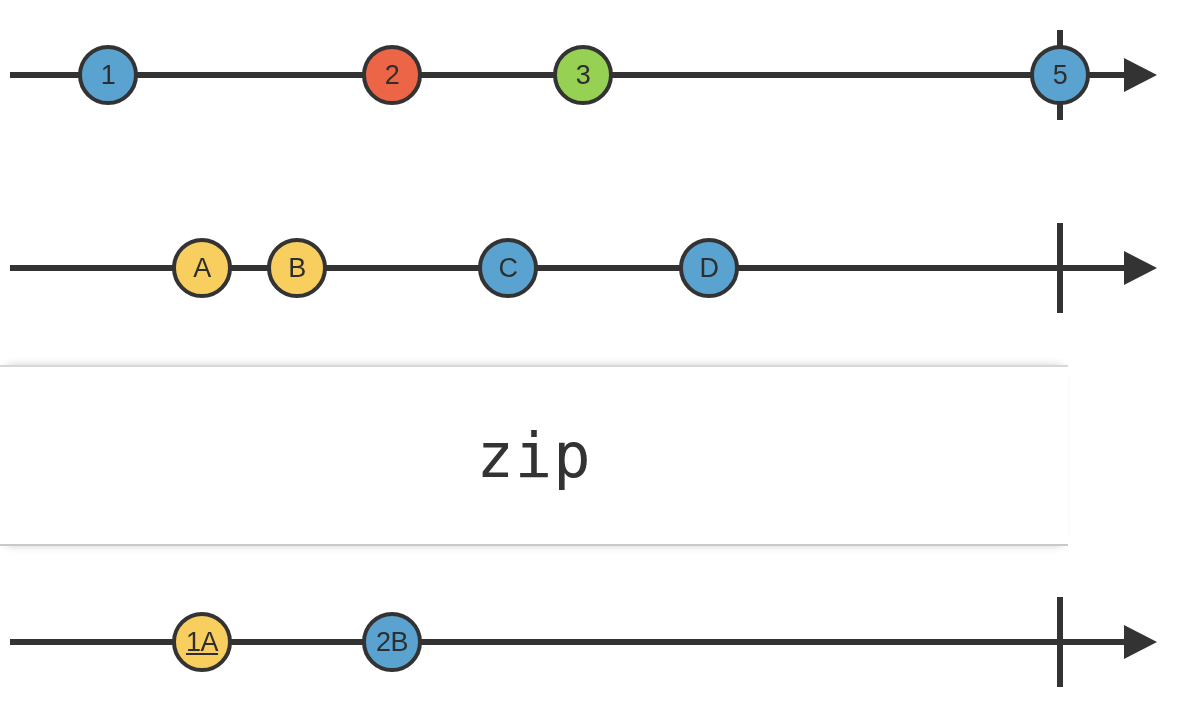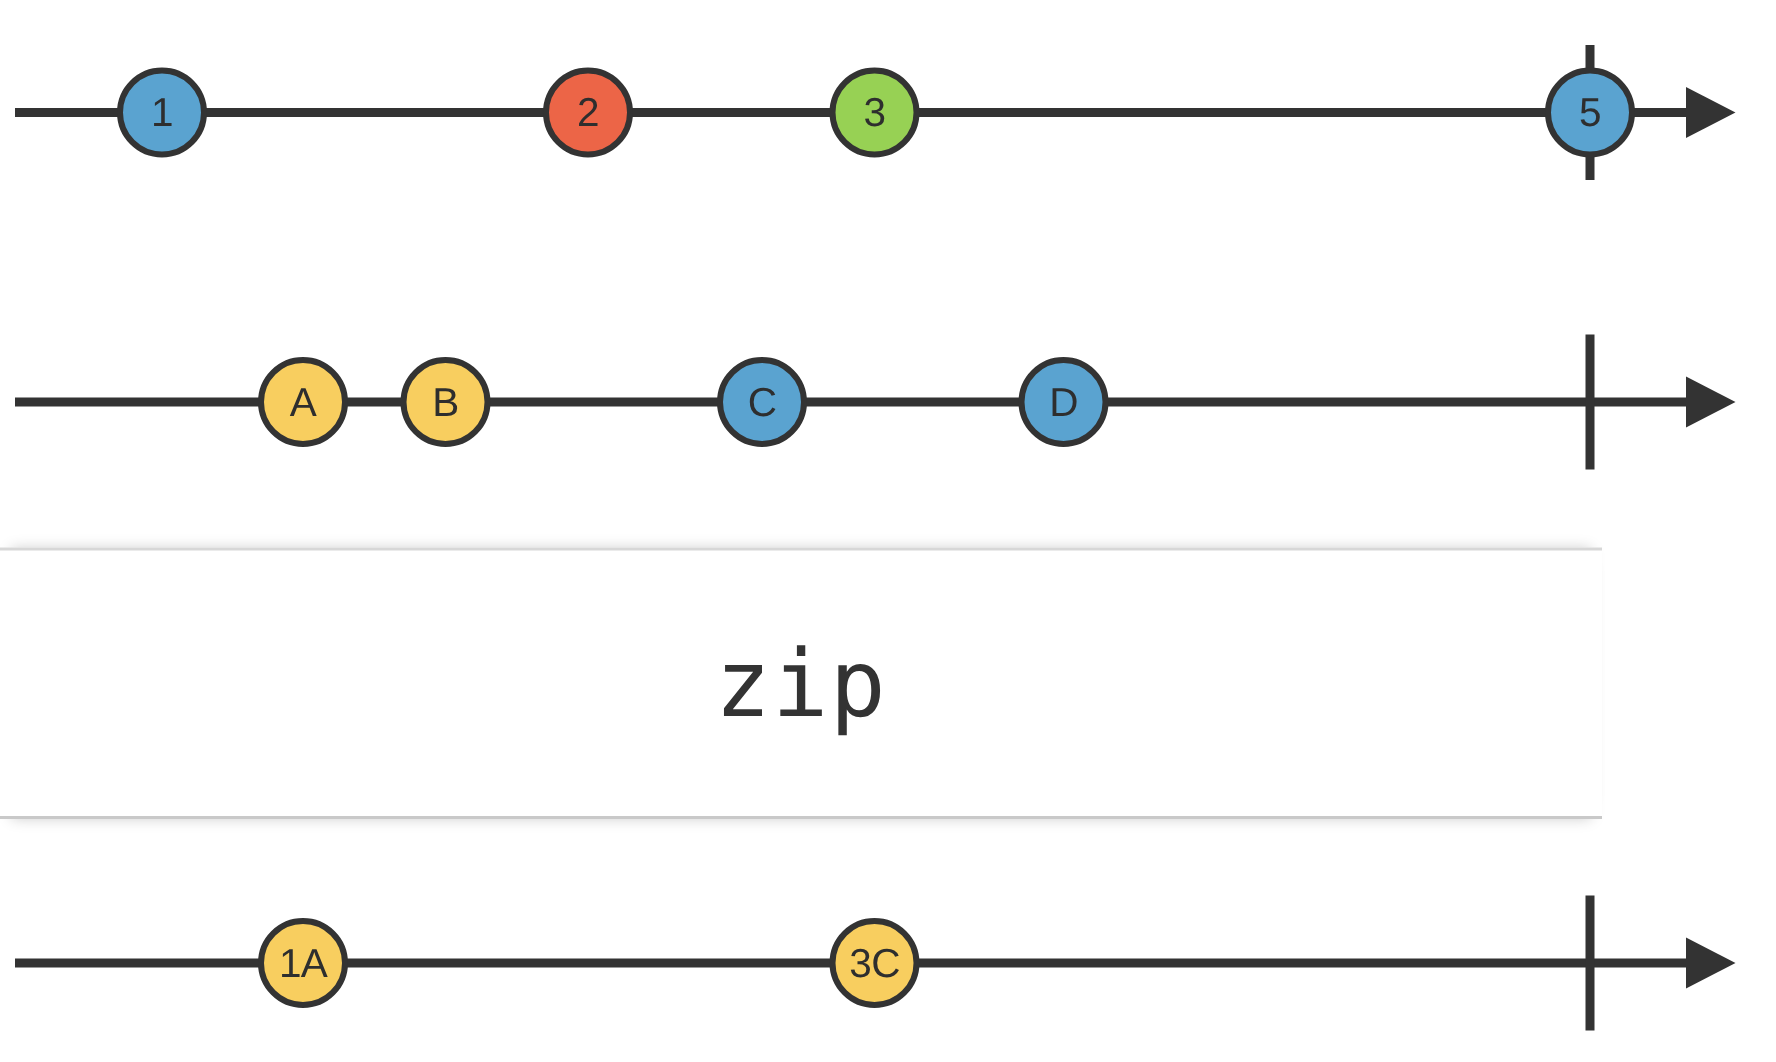--- a/index.html
+++ b/index.html
@@ -158,21 +158,21 @@
 
   <div class="operator-panel">
     <div class="operator-label">zip</div>
   </div>
 
   <div class="timeline row-output">
     <div class="axis-line"></div>
     <div class="axis-arrow"></div>
     <div class="complete-tick" style="left:1060px;"></div>
 
-    <div class="marble yellow" style="left:202px;">
+    <div class="marble yellow" style="left:202px;text-decoration:underline;">
       <span>1A</span>
     </div>
-    <div class="marble yellow" style="left:583px;">
-      <span>3C</span>
+    <div class="marble blue" style="left:392px;">
+      <span>2B</span>
     </div>
   </div>
 
 </div>
 
 </body></html>

